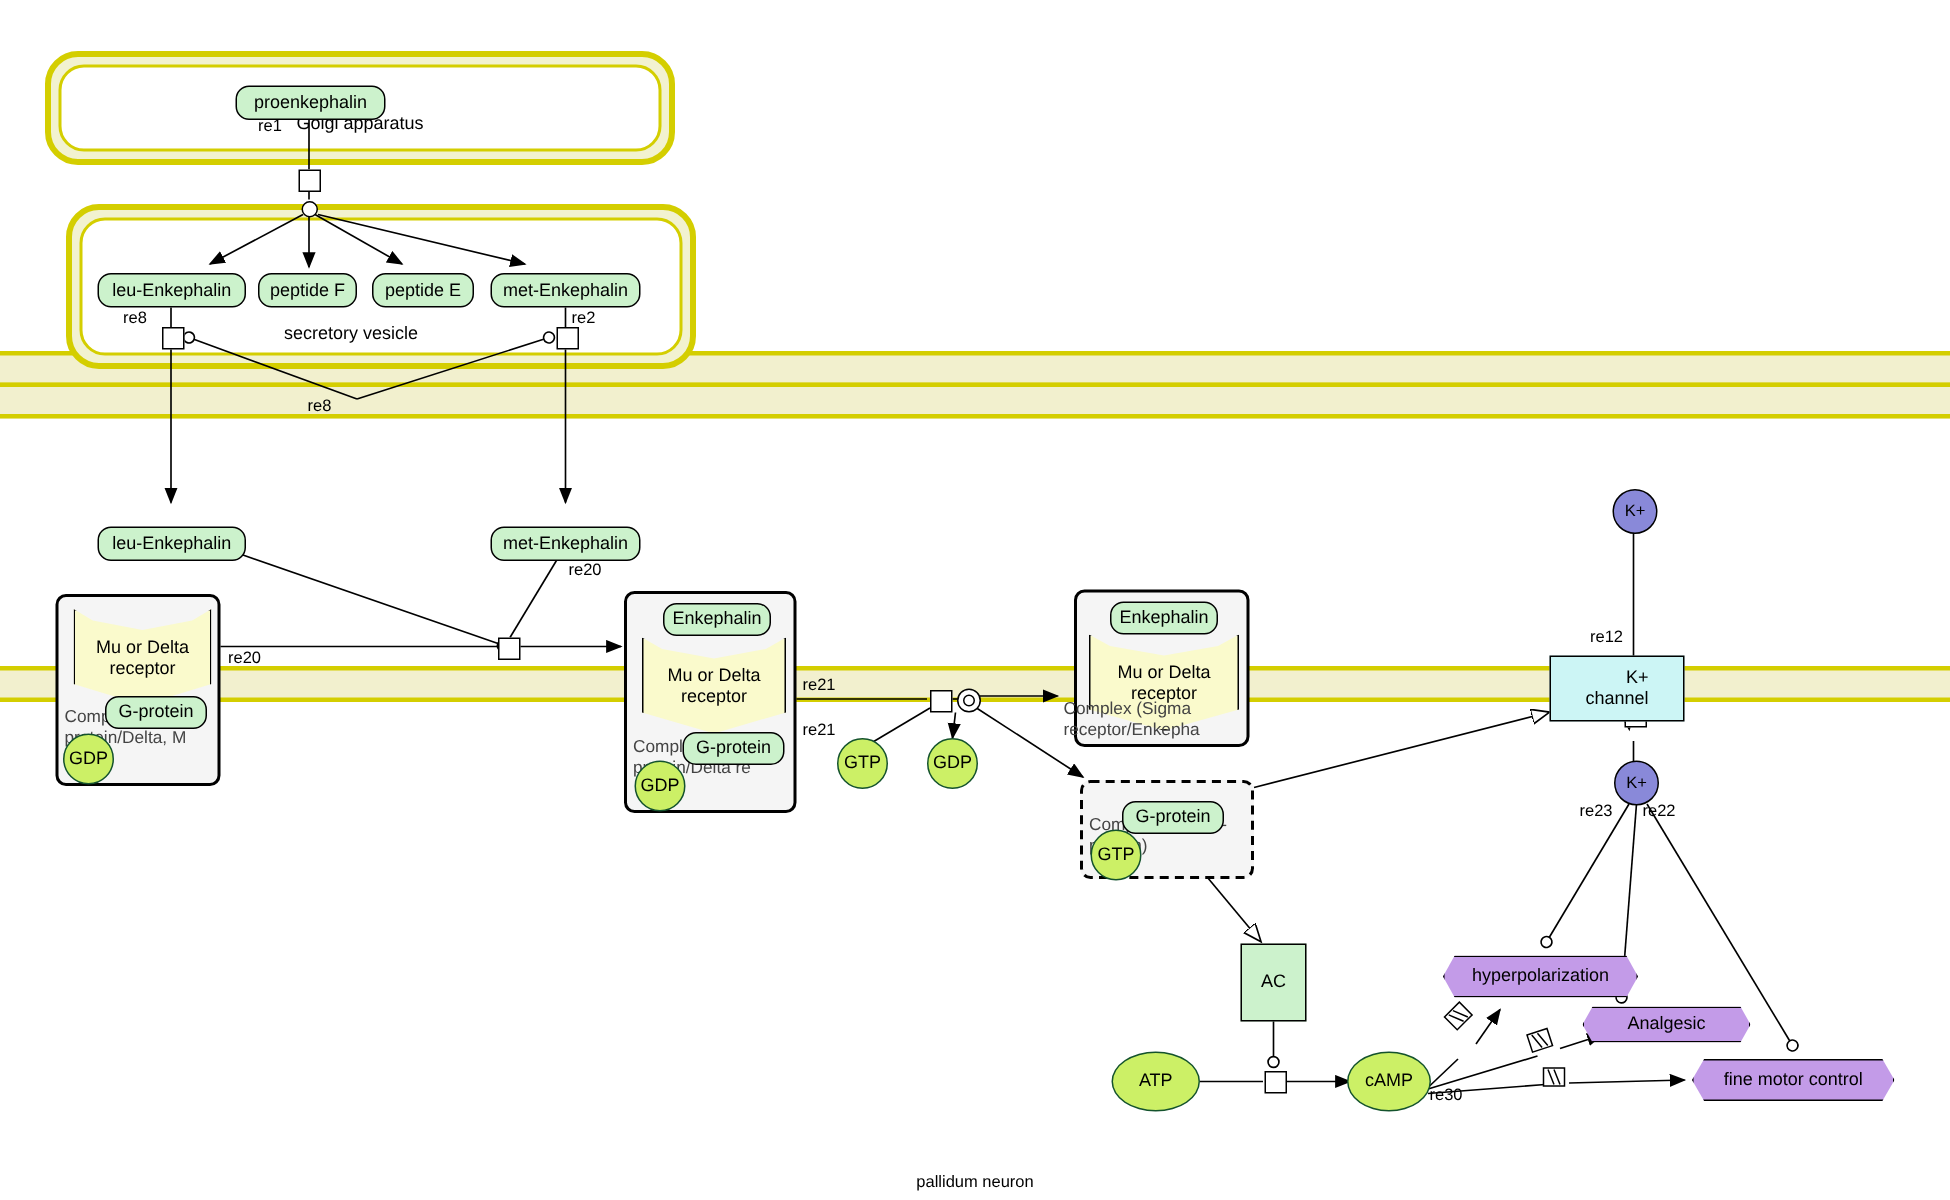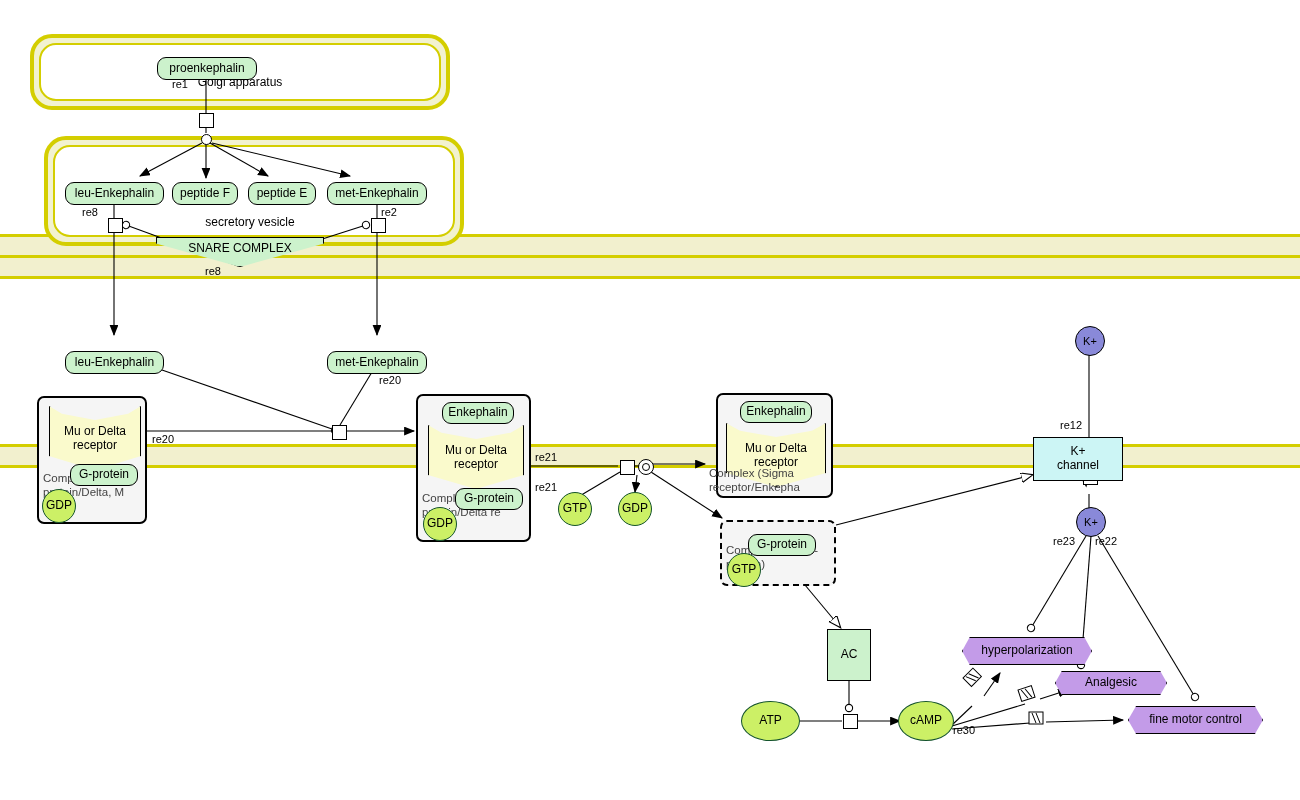--- a/index.html
+++ b/index.html
@@ -1,21 +1,21 @@
 <!DOCTYPE html>
 <html><head>
 <meta charset="utf-8">
 <style>
   html,body{margin:0;padding:0;background:#ffffff;}
   body{width:1300px;height:800px;position:relative;overflow:hidden;
        font-family:"Liberation Sans","DejaVu Sans",sans-serif;color:#000;}
   #canvas{position:absolute;left:0;top:0;width:1300px;height:800px;}
   svg.layer{position:absolute;left:0;top:0;width:1300px;height:800px;overflow:visible;}
   .node{position:absolute;box-sizing:border-box;display:flex;align-items:center;
-        justify-content:center;text-align:center;line-height:1.15;}
+        justify-content:center;text-align:right;line-height:1.15;}
   
   .macro{background:#CCF2CC;border:1px solid #000;border-radius:9px;font-size:12px;}
   .simplechem{background:#CCF066;border:1px solid #14532d;border-radius:50%;font-size:12px;}
   .ion{background:#8989D9;border:1px solid #000;border-radius:50%;font-size:11px;}
   .phenotype{background:#C39BE8;border:1px solid #000;font-size:12px;
              clip-path:polygon(6% 0,94% 0,100% 50%,94% 100%,6% 100%,0 50%);}
   .channel{background:#CCF5F5;border:1px solid #000;font-size:12px;}
   .acbox{background:#CCF2CC;border:1px solid #000;font-size:12px;}
   .snare{background:#CCF2CC;border:1px solid #000;font-size:12px;
          clip-path:polygon(0 0,100% 0,100% 22%,50% 100%,0 22%);align-items:flex-start;}
@@ -46,34 +46,35 @@
   .dissoc:after{content:"";position:absolute;left:3px;top:3px;width:6px;height:6px;
           border:1.4px solid #000;border-radius:50%;}
   .assoc{position:absolute;width:9px;height:9px;border-radius:50%;background:#000;}
   .edge-label{position:absolute;font-size:11px;color:#000;white-space:nowrap;}
 </style>
 </head>
 <body>
 
 <div id="canvas">
 
+  <div class="toplabel" style="top:782px;">pallidum neuron</div>
 
   <div class="membrane" style="top:234px;"></div>
   <div class="membrane" style="top:255px;"></div>
   <div class="membrane" style="top:444px;"></div>
 
   <div class="compartment" style="left:30px;top:34px;width:420px;height:76px;">
     <div class="inner"></div>
   </div>
   <div class="comp-label" style="left:100px;top:75px;width:280px;">Golgi apparatus</div>
 
   <div class="compartment" style="left:44px;top:136px;width:420px;height:110px;">
     <div class="inner"></div>
   </div>
-  <div class="comp-label" style="left:110px;top:215px;width:280px;">secretory vesicle</div>
+  <div class="comp-label" style="left:94px;top:215px;width:280px;">secretory vesicle</div>
 
   <svg class="layer">
     <defs>
       <marker id="arrow" markerWidth="11" markerHeight="11" refX="9" refY="4" orient="auto">
         <path d="M0,0 L10,4 L0,8 z" fill="#000"></path>
       </marker>
       <marker id="openarrow" markerWidth="13" markerHeight="13" refX="10" refY="4.5" orient="auto">
         <path d="M0,0 L11,4.5 L0,9 z" fill="#fff" stroke="#000" stroke-width="1"></path>
       </marker>
       <marker id="circlecap" markerWidth="9" markerHeight="9" refX="4.5" refY="4.5" orient="auto">
@@ -185,23 +186,20 @@
   <div class="node macro" style="left:172px;top:182px;width:66px;height:23px;">
     <span>peptide F</span>
   </div>
   <div class="node macro" style="left:248px;top:182px;width:68px;height:23px;">
     <span>peptide E</span>
   </div>
   <div class="node macro" style="left:327px;top:182px;width:100px;height:23px;">
     <span>met-Enkephalin</span>
   </div>
 
-  <div class="node snare" style="left:156px;top:237px;width:168px;height:30px;">
-    <span>SNARE COMPLEX</span>
-  </div>
 
   <div class="node macro" style="left:65px;top:351px;width:99px;height:23px;">
     <span>leu-Enkephalin</span>
   </div>
   <div class="node macro" style="left:327px;top:351px;width:100px;height:23px;">
     <span>met-Enkephalin</span>
   </div>
 
   <div class="complex" style="left:37px;top:396px;width:110px;height:128px;">
     <div class="receptor" style="left:10px;top:8px;width:90px;height:62px;">

